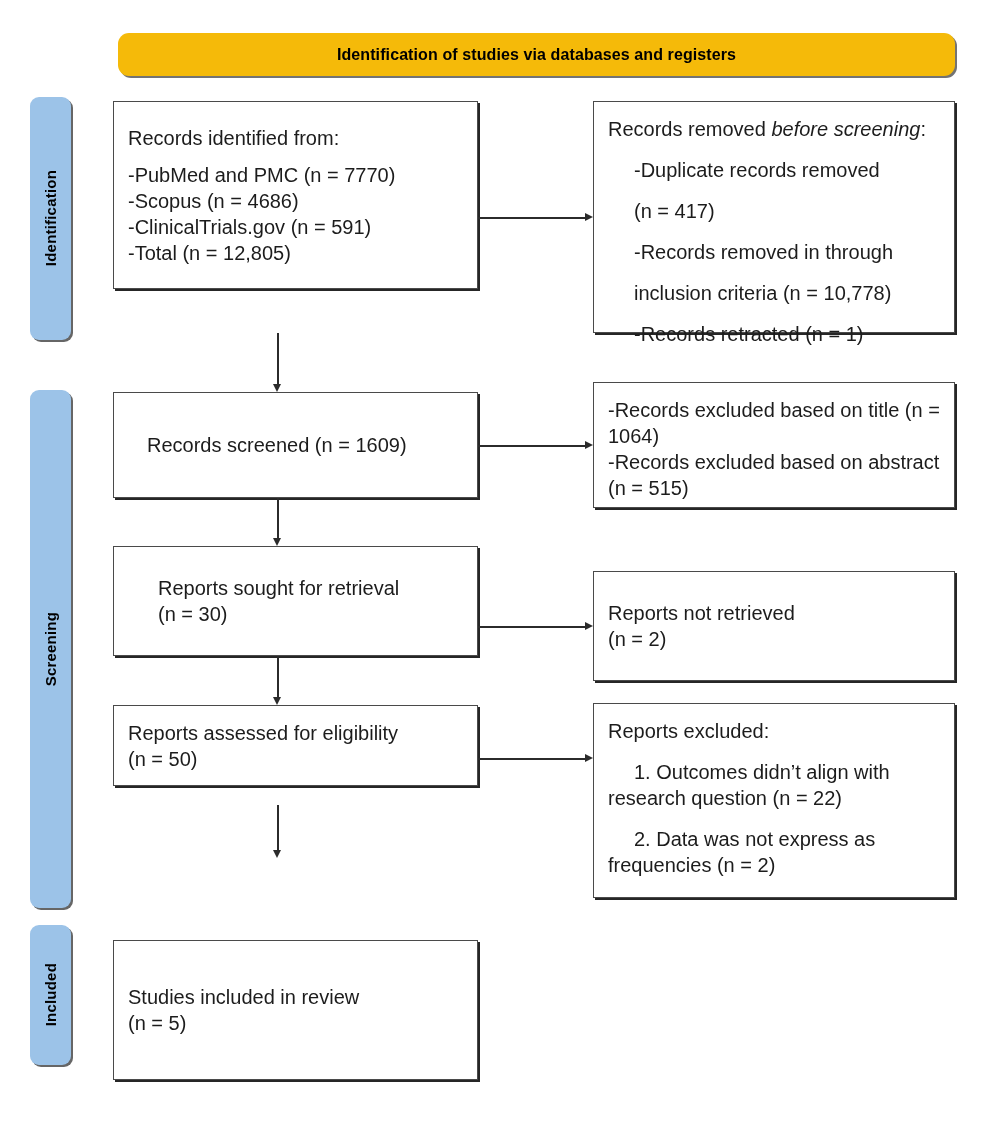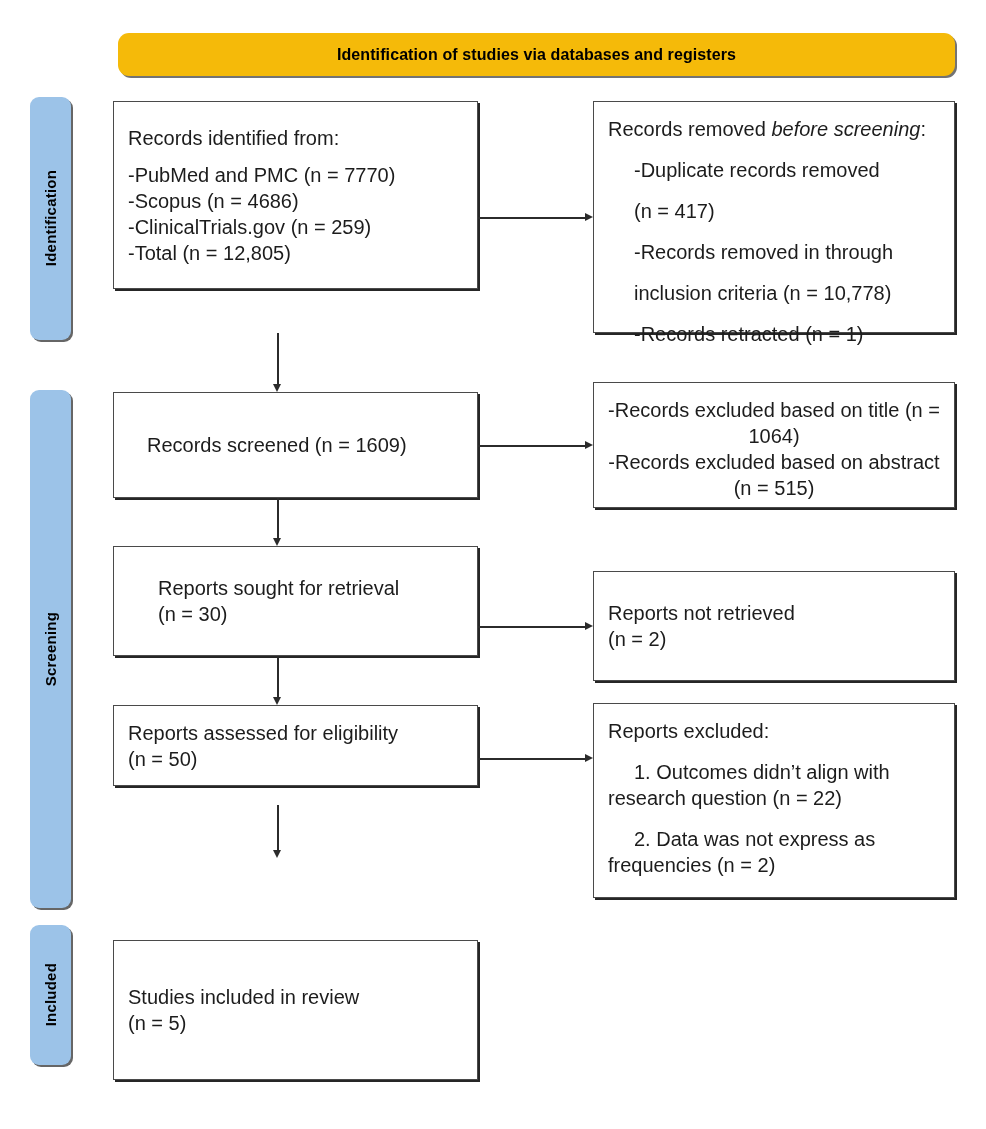--- a/index.html
+++ b/index.html
@@ -89,21 +89,21 @@
   .indent { padding-left: 26px; margin-top: 15px; }
   .gap { height: 11px; }
 
   
   .col-left  { left: 113px; width: 365px; }
   .col-right { left: 593px; width: 362px; }
 
   .b-identified   { top: 101px; height: 188px; }
   .b-removed      { top: 101px; height: 232px; }
   .b-screened     { top: 392px; height: 106px; padding-left: 33px; }
-  .b-excluded-ts  { top: 382px; height: 126px; text-align: center; }
+  .b-excluded-ts  { top: 382px; height: 126px; }
   .b-sought       { top: 546px; height: 110px; padding-left: 44px; }
   .b-notretrieved { top: 571px; height: 110px; }
   .b-assessed     { top: 705px; height: 81px; }
   .b-repexcluded  { top: 703px; height: 195px; }
   .b-included     { top: 940px; height: 140px; }
 
   
   .conn { position: absolute; background: #2b2b2b; }
   .h-line { height: 1.5px; }
   .v-line { width: 1.5px; }
@@ -139,21 +139,21 @@
   </div>
   <div class="phase phase-included">
     <span class="phase-text">Included</span>
   </div>
 
   <div class="box col-left b-identified">
     <div class="box-text">Records identified from:</div>
     <div class="gap"></div>
     <div class="box-text">-PubMed and PMC (n = 7770)</div>
     <div class="box-text">-Scopus (n = 4686)</div>
-    <div class="box-text">-ClinicalTrials.gov (n = 259)</div>
+    <div class="box-text">-ClinicalTrials.gov (n = 591)</div>
     <div class="box-text">-Total (n = 12,805)</div>
   </div>
 
   <div class="box col-right b-removed top-align">
     <div class="box-text"><span>Records removed </span><span class="ital">before screening</span><span>:</span></div>
     <div class="gap"></div>
     <div class="box-text indent">-Duplicate records removed</div>
     <div class="box-text indent">(n = 417)</div>
     <div class="box-text indent">-Records removed in through</div>
     <div class="box-text indent">inclusion criteria (n = 10,778)</div>

